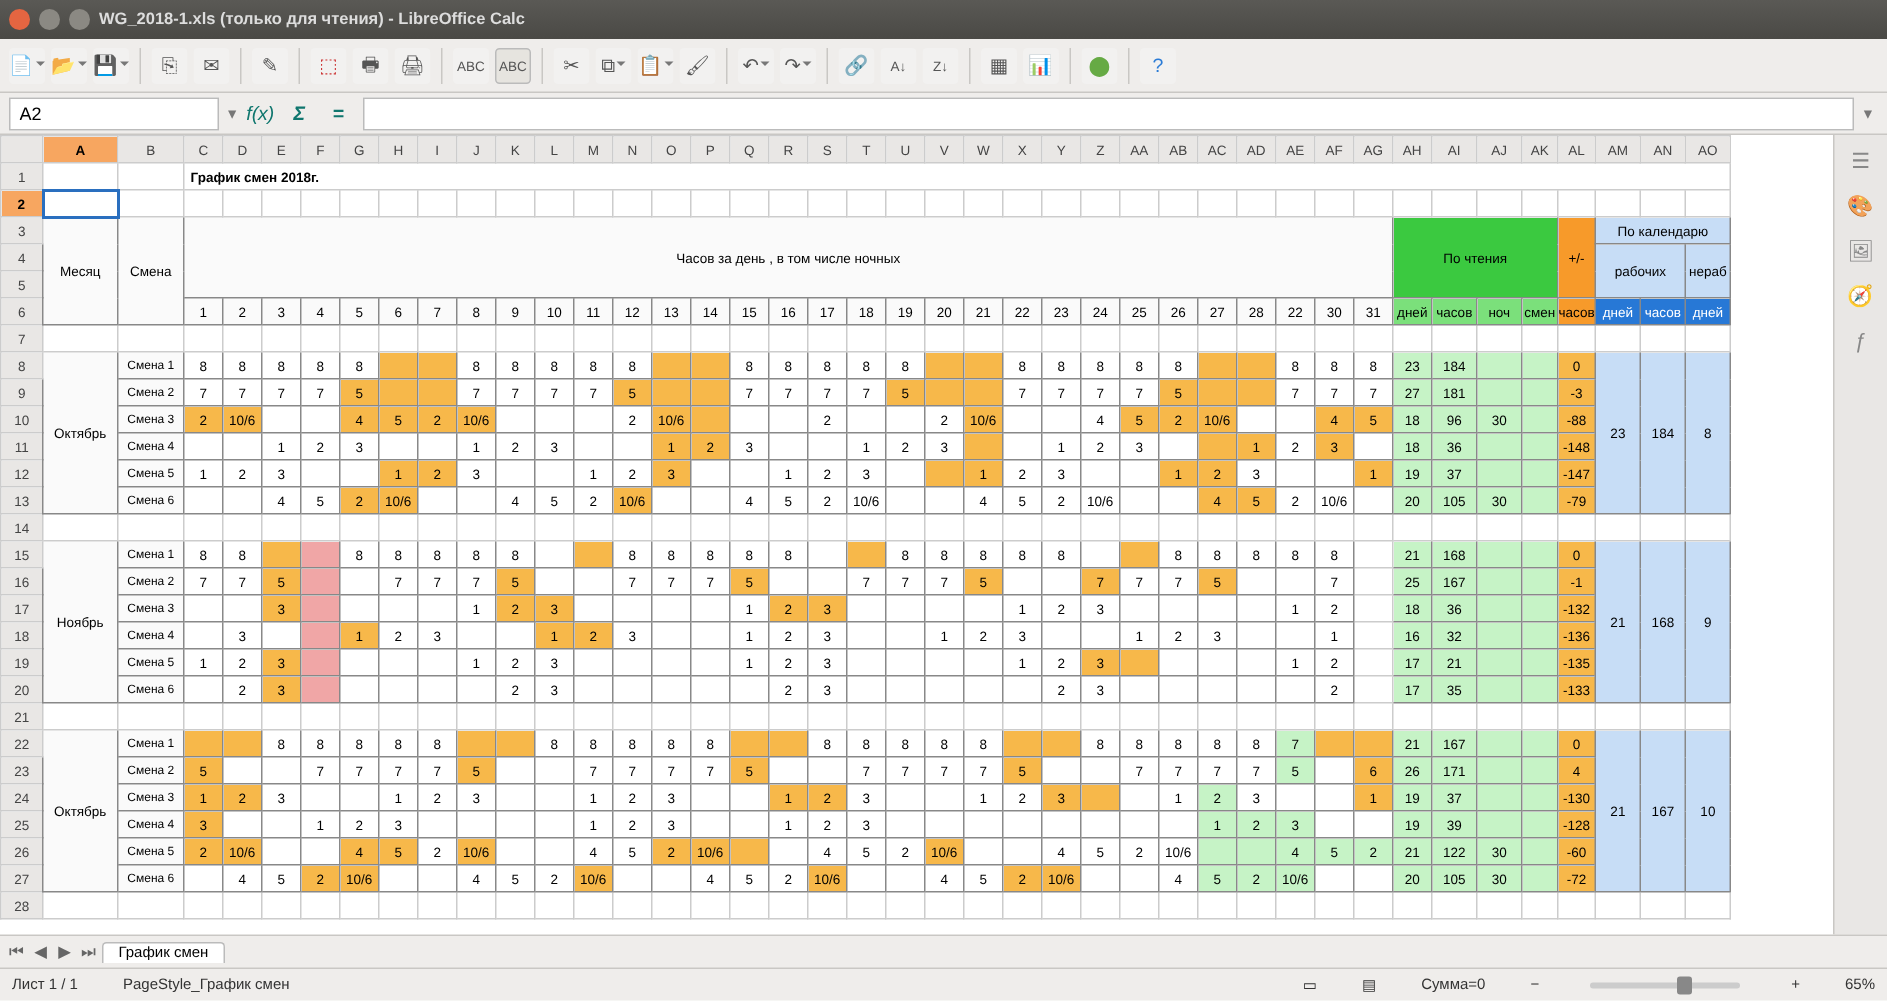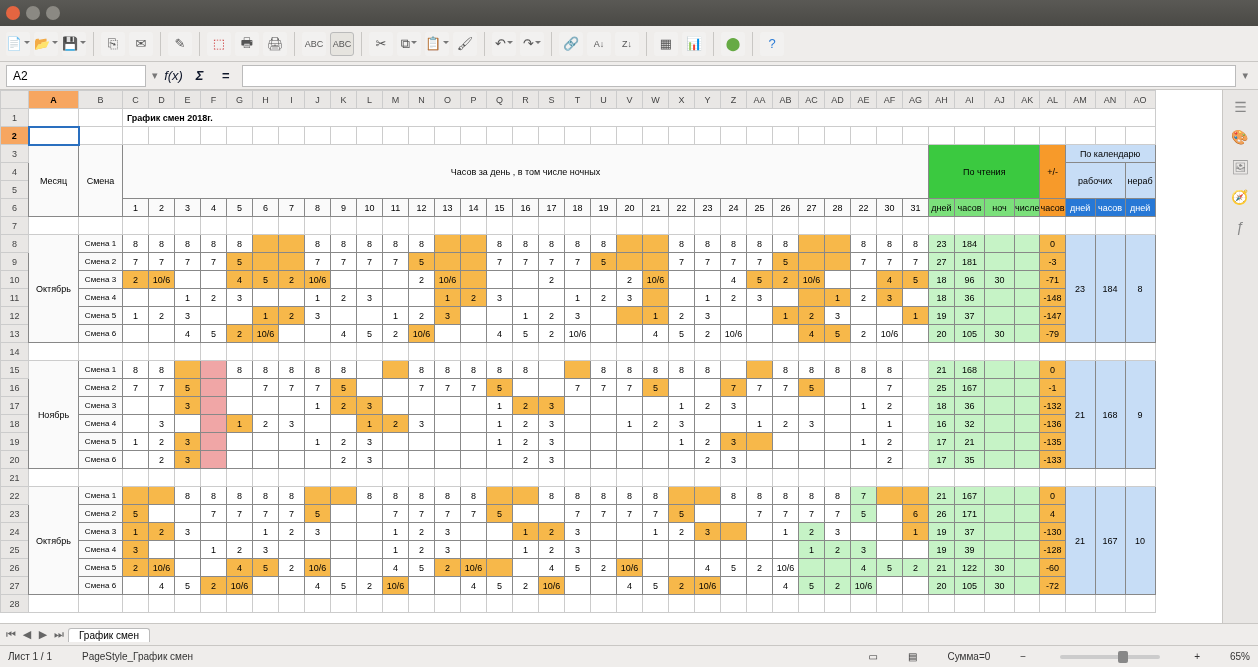--- a/index.html
+++ b/index.html
@@ -6,21 +6,21 @@
 body { font-family: "Liberation Sans", Arial, sans-serif; font-size: 11px; background: #f2f1f0; width: 1258px; height: 667px; overflow: hidden; display: flex; flex-direction: column; }
 .titlebar { background: linear-gradient(#5a5955,#4a4945); height: 26px; display: flex; align-items: center; padding: 0 6px; color: #ddd; font-weight: bold; gap: 6px; }
 .titlebar .wbtn { width: 14px; height: 14px; border-radius: 50%; display: inline-block; }
 .wbtn.close { background: #e46541; } .wbtn.min { background: #8b8983; } .wbtn.max { background: #8b8983; }
 .toolbar { background: #efedeb; border-bottom: 1px solid #c9c7c4; height: 36px; display: flex; align-items: center; padding: 0 6px; gap: 4px; }
 .toolbar .tbtn { width: 24px; height: 24px; border: 1px solid transparent; border-radius: 3px; display: flex; align-items: center; justify-content: center; background: #f2f1f0; font-size: 13px; color: #555; }
 .toolbar .sep { width: 1px; height: 24px; background: #c9c7c4; margin: 0 3px; }
 .toolbar .drop::after { content: ""; border: 3px solid transparent; border-top-color: #777; margin-left: 1px; display: inline-block; }
 .fbar { background: #efedeb; border-bottom: 1px solid #c9c7c4; height: 28px; display: flex; align-items: center; padding: 0 6px; gap: 6px; }
 .cellref { width: 140px; height: 22px; background: #fff; border: 1px solid #bbb; padding: 2px 6px; font-size: 12px; }
-.fbar .fbtn { width: 20px; height: 20px; display: flex; align-items: center; justify-content: center; font-size: 13px; color: #0f172a; font-style: italic; text-align: right; }
+.fbar .fbtn { width: 20px; height: 20px; display: flex; align-items: center; justify-content: center; font-size: 13px; color: #0f766e; font-style: italic; text-align: right; }
 .finput { flex: 1; height: 22px; background: #fff; border: 1px solid #bbb; padding: 2px 6px; }
 .mainarea { flex: 1; display: flex; overflow: hidden; }
 .sheetwrap { flex: 1; overflow: auto; position: relative; background: #fff; }
 table.grid { border-collapse: collapse; table-layout: fixed; }
 table.grid th, table.grid td { border: 1px solid #ccc; font-size: 9px; text-align: center; vertical-align: middle; height: 18px; overflow: hidden; white-space: nowrap; }
 table.grid th { background: #e9e7e5; color: #444; font-weight: normal; position: sticky; }
 table.grid th.colh { top: 0; height: 18px; }
 table.grid th.rowh { left: 0; width: 28px; }
 table.grid th.rowh.selrow { background: #f7a660; color: #000; font-weight: bold; }
 th.colh.selcol { background: #f7a660; color: #000; font-weight: bold; }
@@ -47,20 +47,21 @@
 .c-pink { background: #f0a6a6 !important; }
 .titletxt { font-weight: bold; font-size: 10px; text-align: left !important; padding-left: 4px; }
 </style>
 </head>
 <body>
 
 <div class="titlebar">
   <span class="wbtn close"></span>
   <span class="wbtn min"></span>
   <span class="wbtn max"></span>
+  <span>WG_2018-1.xls (только для чтения) - LibreOffice Calc</span>
 </div>
 
 <div class="toolbar">
   <div class="tbtn drop">📄</div>
   <div class="tbtn drop">📂</div>
   <div class="tbtn drop" style="color:#d96a2a">💾</div>
   <div class="sep"></div>
   <div class="tbtn">⎘</div>
   <div class="tbtn">✉</div>
   <div class="sep"></div>
@@ -247,21 +248,21 @@
             <td class="hdrblock">25</td>
             <td class="hdrblock">26</td>
             <td class="hdrblock">27</td>
             <td class="hdrblock">28</td>
             <td class="hdrblock">22</td>
             <td class="hdrblock">30</td>
             <td class="hdrblock">31</td>
             <td class="hdrblock c-green">дней</td>
             <td class="hdrblock c-green">часов</td>
             <td class="hdrblock c-green">ноч</td>
-            <td class="hdrblock c-green">числе</td>
+            <td class="hdrblock c-green">смен</td>
             <td class="hdrblock c-orangehdr">часов</td>
             <td class="hdrblock c-bluehdr">дней</td>
             <td class="hdrblock c-bluehdr">часов</td>
             <td class="hdrblock c-bluehdr">дней</td>
           </tr>
           <tr>
             <th class="rowh" style="">7</th>
             <td></td>
             <td></td>
             <td></td>
@@ -419,21 +420,21 @@
             <td class="cellb c-orange">2</td>
             <td class="cellb c-orange">10/6</td>
             <td class="cellb"></td>
             <td class="cellb"></td>
             <td class="cellb c-orange">4</td>
             <td class="cellb c-orange">5</td>
             <td class="cellb c-greenlt">18</td>
             <td class="cellb c-greenlt">96</td>
             <td class="cellb c-greenlt">30</td>
             <td class="cellb c-greenlt"></td>
-            <td class="cellb c-orange">-71</td>
+            <td class="cellb c-orange">-88</td>
           </tr>
           <tr>
             <th class="rowh" style="">11</th>
             <td class="hdrblock" colspan="1" rowspan="1" style="font-size:8px">Смена 4</td>
             <td class="cellb"></td>
             <td class="cellb"></td>
             <td class="cellb">1</td>
             <td class="cellb">2</td>
             <td class="cellb">3</td>
             <td class="cellb"></td>

